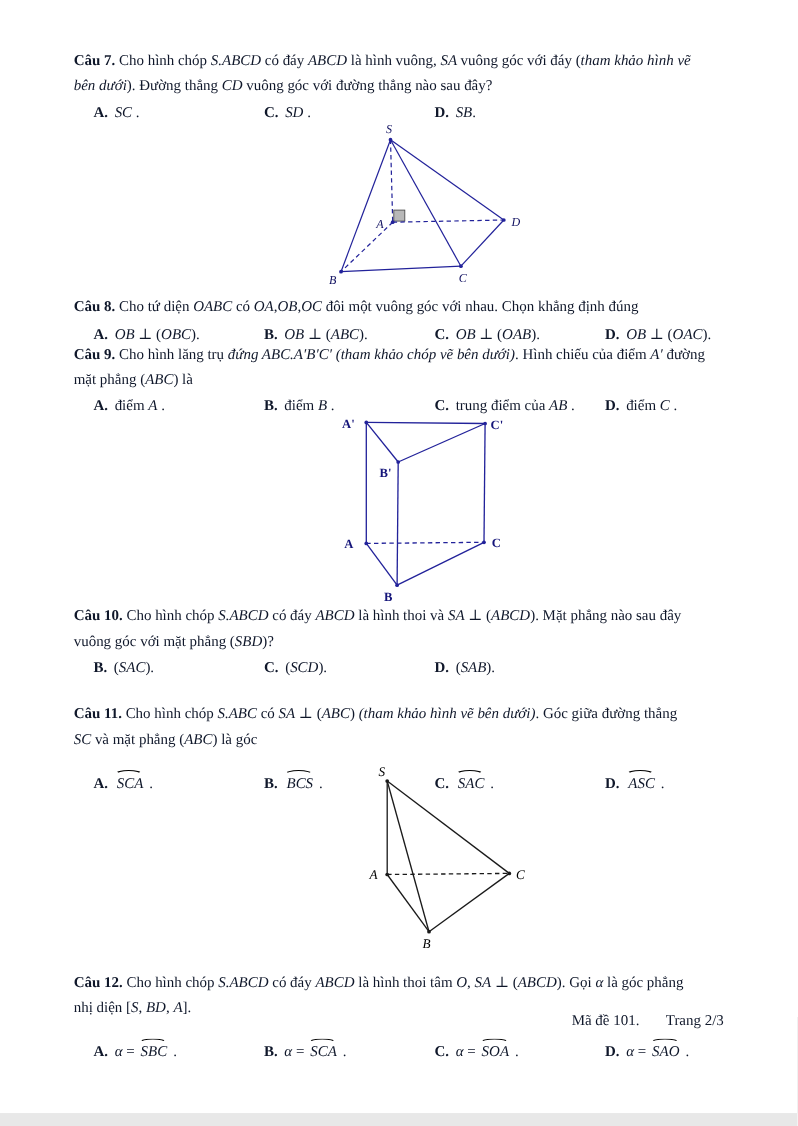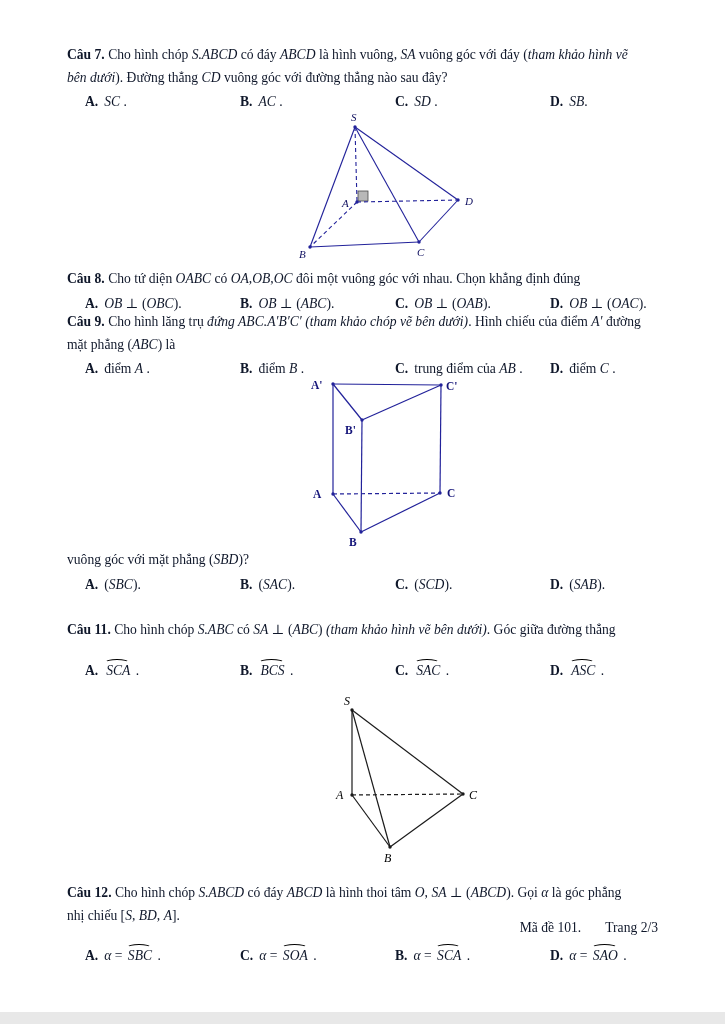--- a/index.html
+++ b/index.html
@@ -31,21 +31,20 @@
 </head>
 <body>
 
 <div class="page">
 
   <div class="qblock" style="top:44px">
     <div class="qline"><span class="run-b">Câu 7. </span><span class="run-n">Cho hình chóp </span><span class="run-i">S.ABCD </span><span class="run-n">có đáy </span><span class="run-i">ABCD </span><span class="run-n">là hình vuông,  </span><span class="run-i">SA </span><span class="run-n">vuông góc với đáy (</span><span class="run-i">tham khảo hình vẽ</span></div>
     <div class="qline"><span class="run-i">bên dưới</span><span class="run-n">). Đường thẳng </span><span class="run-i">CD </span><span class="run-n">vuông góc với đường thẳng nào sau đây?</span></div>
     <div class="opts">
         <span class="option"><span class="opt-letter">A.</span><span class="run-i">SC</span><span class="run-n"> .</span></span>
-        <span class="option"><span class="opt-letter">B.</span><span class="run-i">AC</span><span class="run-n"> .</span></span>
         <span class="option"><span class="opt-letter">C.</span><span class="run-i">SD</span><span class="run-n"> .</span></span>
         <span class="option"><span class="opt-letter">D.</span><span class="run-i">SB</span><span class="run-n">.</span></span>
       </div>
   </div>
 
   <svg class="fig" viewBox="0 0 200 150" style="left: 290px; top: 110px; width: 200px; height: 150px;">
       <rect x="68" y="81" width="10" height="10" fill="#b8b8b8" stroke="#4a4a4a" stroke-width="0.8"></rect>
       <line x1="65" y1="17" x2="67" y2="92" stroke="#22229a" stroke-width="1.1" stroke-dasharray="4 3"></line>
       <line x1="67" y1="92" x2="168" y2="90" stroke="#22229a" stroke-width="1.1" stroke-dasharray="4 3"></line>
       <line x1="67" y1="92" x2="20" y2="137" stroke="#22229a" stroke-width="1.1" stroke-dasharray="4 3"></line>
@@ -105,31 +104,32 @@
       <text x="45" y="61" fill="#15157a" font-size="11.5" font-style="normal" font-weight="bold" font-family="&quot;Liberation Serif&quot;,&quot;DejaVu Serif&quot;,serif">B'</text>
       <circle cx="33" cy="121" r="1.7" fill="#22229a"></circle>
       <text x="13" y="125" fill="#15157a" font-size="11.5" font-style="normal" font-weight="bold" font-family="&quot;Liberation Serif&quot;,&quot;DejaVu Serif&quot;,serif">A</text>
       <circle cx="140" cy="120" r="1.7" fill="#22229a"></circle>
       <text x="147" y="124" fill="#15157a" font-size="11.5" font-style="normal" font-weight="bold" font-family="&quot;Liberation Serif&quot;,&quot;DejaVu Serif&quot;,serif">C</text>
       <circle cx="61" cy="159" r="1.7" fill="#22229a"></circle>
       <text x="49" y="173" fill="#15157a" font-size="11.5" font-style="normal" font-weight="bold" font-family="&quot;Liberation Serif&quot;,&quot;DejaVu Serif&quot;,serif">B</text>
     </svg>
 
   <div class="qblock" style="top:549px">
+    <div class="qline"><span class="run-b">Câu 10. </span><span class="run-n">Cho hình chóp </span><span class="run-i">S.ABCD </span><span class="run-n">có đáy </span><span class="run-i">ABCD </span><span class="run-n">là hình thoi và </span><span class="run-i">SA</span><span class="run-n"> ⊥ (</span><span class="run-i">ABCD</span><span class="run-n">). Mặt phẳng nào sau đây</span></div>
     <div class="qline"><span class="run-n">vuông góc với mặt phẳng (</span><span class="run-i">SBD</span><span class="run-n">)?</span></div>
     <div class="opts">
-        <span class="option"><span class="opt-letter">A.</span><span class="run-n">(</span><span class="run-i">SBC</span><span class="run-n">).</span></span>
         <span class="option"><span class="opt-letter">B.</span><span class="run-n">(</span><span class="run-i">SAC</span><span class="run-n">).</span></span>
         <span class="option"><span class="opt-letter">C.</span><span class="run-n">(</span><span class="run-i">SCD</span><span class="run-n">).</span></span>
         <span class="option"><span class="opt-letter">D.</span><span class="run-n">(</span><span class="run-i">SAB</span><span class="run-n">).</span></span>
       </div>
   </div>
 
-  <div class="qblock" style="top:619px">
+  <div class="qblock" style="top:638px">
     <div class="qline"><span class="run-b">Câu 11. </span><span class="run-n">Cho hình chóp </span><span class="run-i">S.ABC </span><span class="run-n">có </span><span class="run-i">SA</span><span class="run-n"> ⊥ (</span><span class="run-i">ABC</span><span class="run-n">) </span><span class="run-i">(tham khảo hình vẽ bên dưới)</span><span class="run-n">. Góc giữa đường thẳng</span></div>
+    <div class="qline"><span class="run-i">SC </span><span class="run-n">và mặt phẳng (</span><span class="run-i">ABC</span><span class="run-n">) là góc</span></div>
     <div class="opts">
         <span class="option"><span class="opt-letter">A.</span><span class="run-hat">SCA</span><span class="run-n"> .</span></span>
         <span class="option"><span class="opt-letter">B.</span><span class="run-hat">BCS</span><span class="run-n"> .</span></span>
         <span class="option"><span class="opt-letter">C.</span><span class="run-hat">SAC</span><span class="run-n"> .</span></span>
         <span class="option"><span class="opt-letter">D.</span><span class="run-hat">ASC</span><span class="run-n"> .</span></span>
       </div>
   </div>
 
   <svg class="fig" viewBox="0 0 200 175" style="left: 300px; top: 695px; width: 200px; height: 175px;">
       <line x1="52" y1="100" x2="163" y2="99" stroke="#1a1a1a" stroke-width="1.2" stroke-dasharray="4 3"></line>
@@ -143,25 +143,25 @@
       <circle cx="52" cy="100" r="1.7" fill="#1a1a1a"></circle>
       <text x="36" y="104" fill="#000000" font-size="12" font-style="italic" font-weight="normal" font-family="&quot;Liberation Serif&quot;,&quot;DejaVu Serif&quot;,serif">A</text>
       <circle cx="163" cy="99" r="1.7" fill="#1a1a1a"></circle>
       <text x="169" y="104" fill="#000000" font-size="12" font-style="italic" font-weight="normal" font-family="&quot;Liberation Serif&quot;,&quot;DejaVu Serif&quot;,serif">C</text>
       <circle cx="90" cy="152" r="1.7" fill="#1a1a1a"></circle>
       <text x="84" y="167" fill="#000000" font-size="12" font-style="italic" font-weight="normal" font-family="&quot;Liberation Serif&quot;,&quot;DejaVu Serif&quot;,serif">B</text>
     </svg>
 
   <div class="qblock" style="top:882px">
     <div class="qline"><span class="run-b">Câu 12. </span><span class="run-n">Cho hình chóp </span><span class="run-i">S.ABCD </span><span class="run-n">có đáy </span><span class="run-i">ABCD </span><span class="run-n">là hình thoi tâm </span><span class="run-i">O</span><span class="run-n">, </span><span class="run-i">SA</span><span class="run-n"> ⊥ (</span><span class="run-i">ABCD</span><span class="run-n">). Gọi </span><span class="run-i">α </span><span class="run-n">là góc phẳng</span></div>
-    <div class="qline"><span class="run-n">nhị chiếu [</span><span class="run-i">S</span><span class="run-n">, </span><span class="run-i">BD</span><span class="run-n">, </span><span class="run-i">A</span><span class="run-n">].</span></div>
+    <div class="qline"><span class="run-n">nhị diện [</span><span class="run-i">S</span><span class="run-n">, </span><span class="run-i">BD</span><span class="run-n">, </span><span class="run-i">A</span><span class="run-n">].</span></div>
     <div class="opts">
         <span class="option"><span class="opt-letter">A.</span><span class="run-i">α</span><span class="run-n"> = </span><span class="run-hat">SBC</span><span class="run-n"> .</span></span>
+        <span class="option"><span class="opt-letter">B.</span><span class="run-i">α</span><span class="run-n"> = </span><span class="run-hat">SCA</span><span class="run-n"> .</span></span>
         <span class="option"><span class="opt-letter">C.</span><span class="run-i">α</span><span class="run-n"> = </span><span class="run-hat">SOA</span><span class="run-n"> .</span></span>
-        <span class="option"><span class="opt-letter">B.</span><span class="run-i">α</span><span class="run-n"> = </span><span class="run-hat">SCA</span><span class="run-n"> .</span></span>
         <span class="option"><span class="opt-letter">D.</span><span class="run-i">α</span><span class="run-n"> = </span><span class="run-hat">SAO</span><span class="run-n"> .</span></span>
       </div>
   </div>
 
   <div class="footer">
     <span>Mã đề 101.</span><span class="gap"></span><span>Trang 2/3</span>
   </div>
 
 </div>
 

